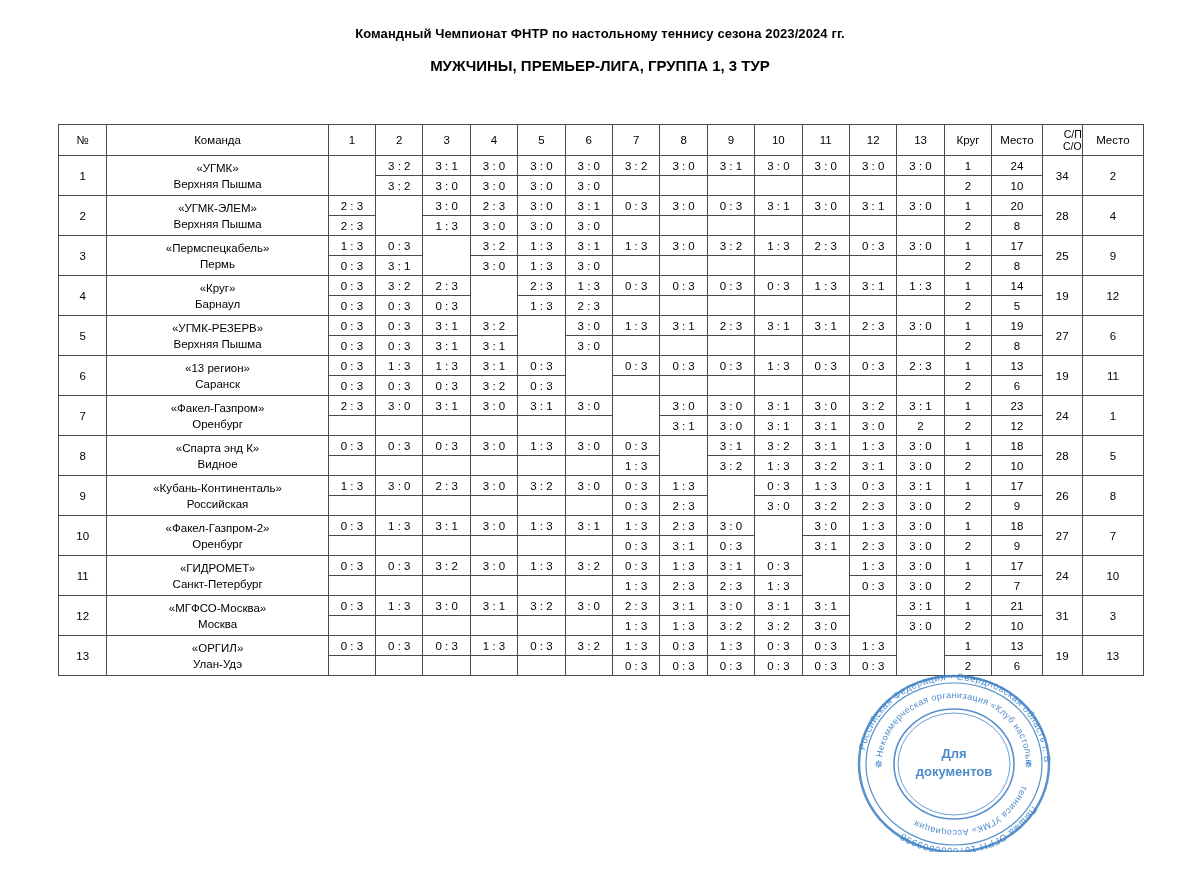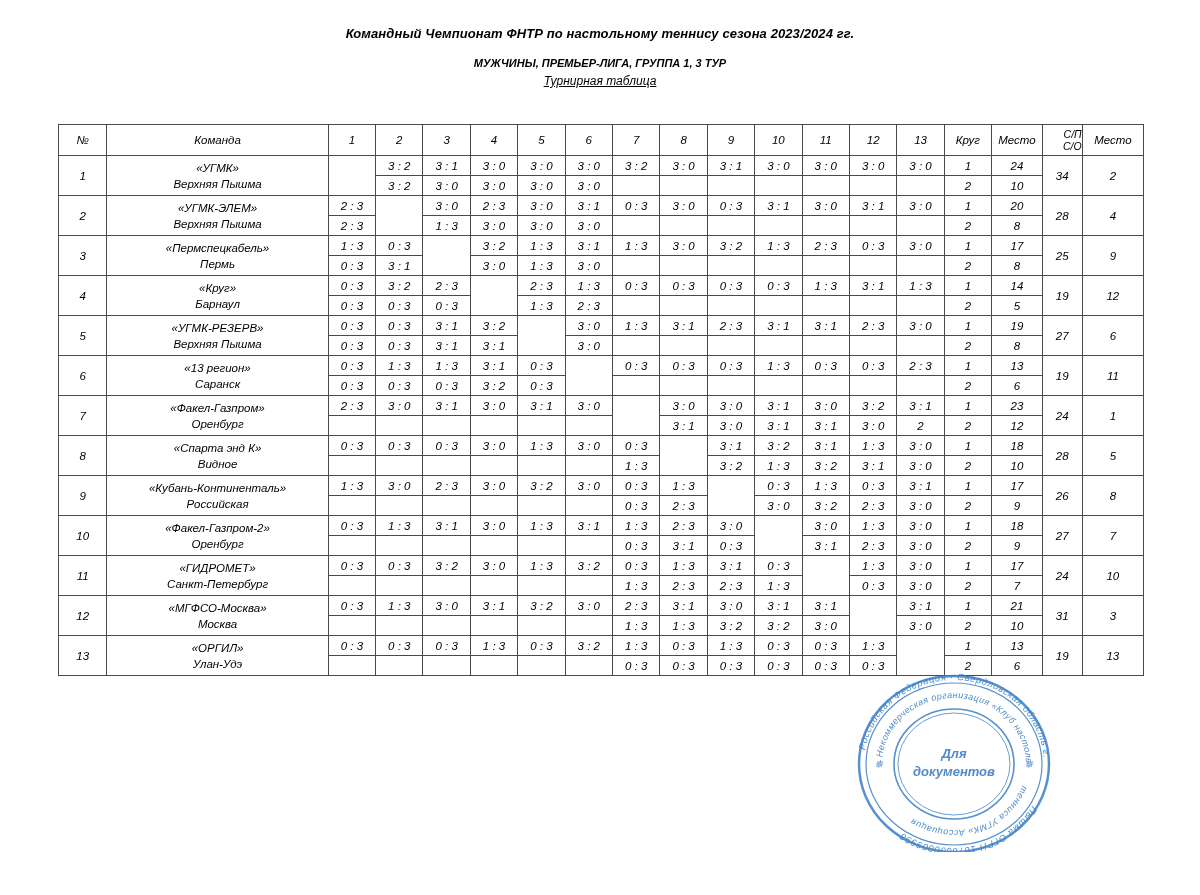--- a/index.html
+++ b/index.html
@@ -13,33 +13,32 @@
     position: relative;
     font-family: "Liberation Sans", sans-serif;
     color: #000;
     overflow: hidden;
   }
   .page {
     position: relative;
     width: 1200px;
     height: 895px;
     box-sizing: border-box;
-    font-style: italic;
   }
   .titles {
     text-align: center;
     padding-top: 26px;
   }
   .title-main {
     font-size: 13px;
     font-weight: bold;
     letter-spacing: 0.1px;
   }
   .title-sub {
-    font-size: 11px;
+    font-size: 15px;
     font-weight: bold;
     margin-top: 16px;
   }
   .title-place {
     font-size: 11.5px;
     margin-top: 7px;
   }
   .title-table {
     font-size: 12px;
     margin-top: 5px;
@@ -112,21 +111,20 @@
   .stamp svg { display:block; }
 </style>
 </head>
 <body>
 
 <div class="page">
 
   <div class="titles">
     <div class="title-main">Командный Чемпионат ФНТР по настольному теннису сезона 2023/2024 гг.</div>
     <div class="title-sub">МУЖЧИНЫ, ПРЕМЬЕР-ЛИГА, ГРУППА 1, 3 ТУР</div>
-    <div class="title-table">Турнирная таблица</div>
   </div>
 
   <table class="standings">
     <colgroup>
       <col class="c-num">
         <col class="c-team">
       <col class="c-res">
         <col class="c-res">
         <col class="c-res">
         <col class="c-res">

